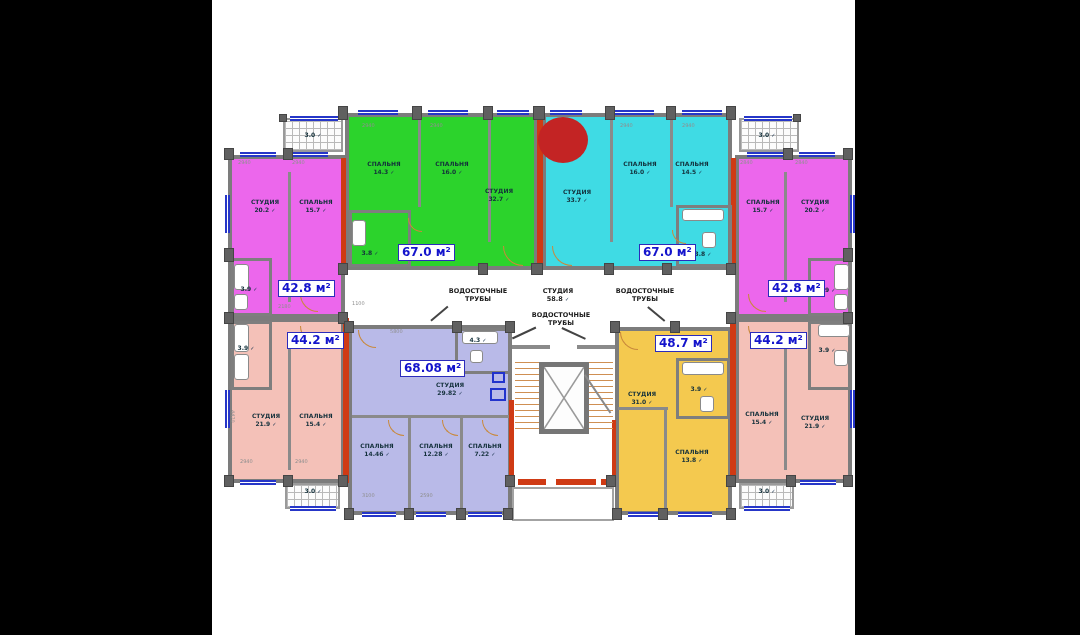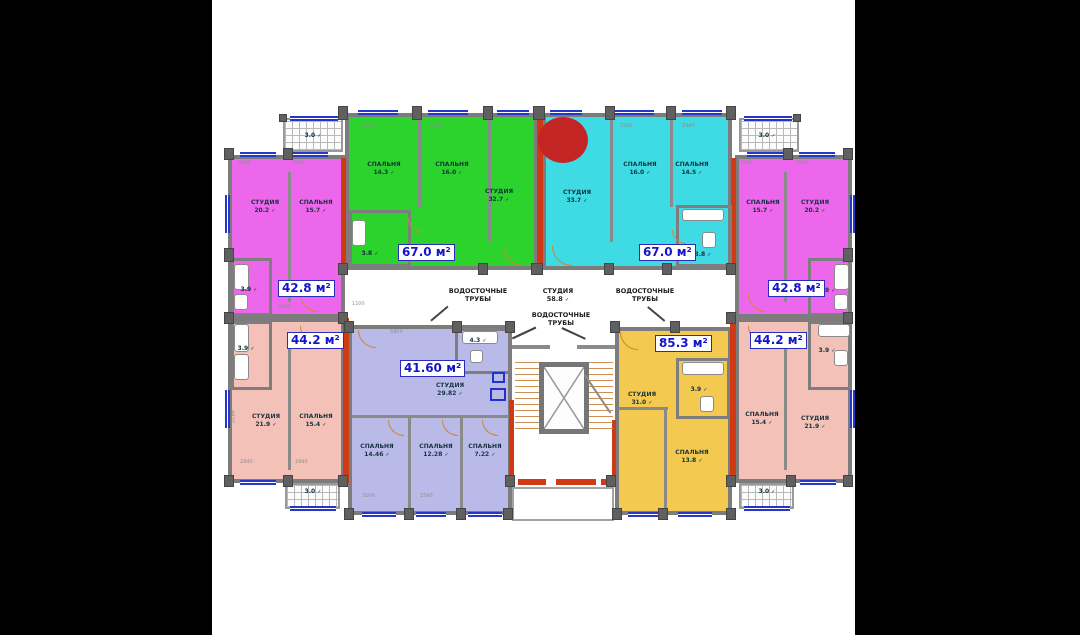--- a/index.html
+++ b/index.html
@@ -287,32 +287,32 @@
   </div>
   <div class="room-label" style="left:411px;top:442px">
     <div>СПАЛЬНЯ</div>
       <div><span>12.28</span> <span class="chk">✓</span></div>
   </div>
   <div class="room-label" style="left:460px;top:442px">
     <div>СПАЛЬНЯ</div>
       <div><span>7.22</span> <span class="chk">✓</span></div>
   </div>
   <div class="area-only" style="left:463px;top:336px"><span>4.3</span> <span class="chk">✓</span></div>
-  <div class="badge" style="left:400px;top:360px"><span>41.60 м²</span></div>
+  <div class="badge" style="left:400px;top:360px"><span>68.08 м²</span></div>
 
   <div class="room-label" style="left:617px;top:390px">
     <div>СТУДИЯ</div>
       <div><span>31.0</span> <span class="chk">✓</span></div>
   </div>
   <div class="room-label" style="left:667px;top:448px">
     <div>СПАЛЬНЯ</div>
       <div><span>13.8</span> <span class="chk">✓</span></div>
   </div>
   <div class="area-only" style="left:684px;top:385px"><span>3.9</span> <span class="chk">✓</span></div>
-  <div class="badge" style="left:655px;top:335px"><span>85.3 м²</span></div>
+  <div class="badge" style="left:655px;top:335px"><span>48.7 м²</span></div>
 
   <div class="room-label" style="left:737px;top:410px">
     <div>СПАЛЬНЯ</div>
       <div><span>15.4</span> <span class="chk">✓</span></div>
   </div>
   <div class="room-label" style="left:790px;top:414px">
     <div>СТУДИЯ</div>
       <div><span>21.9</span> <span class="chk">✓</span></div>
   </div>
   <div class="area-only" style="left:812px;top:346px"><span>3.9</span> <span class="chk">✓</span></div>

